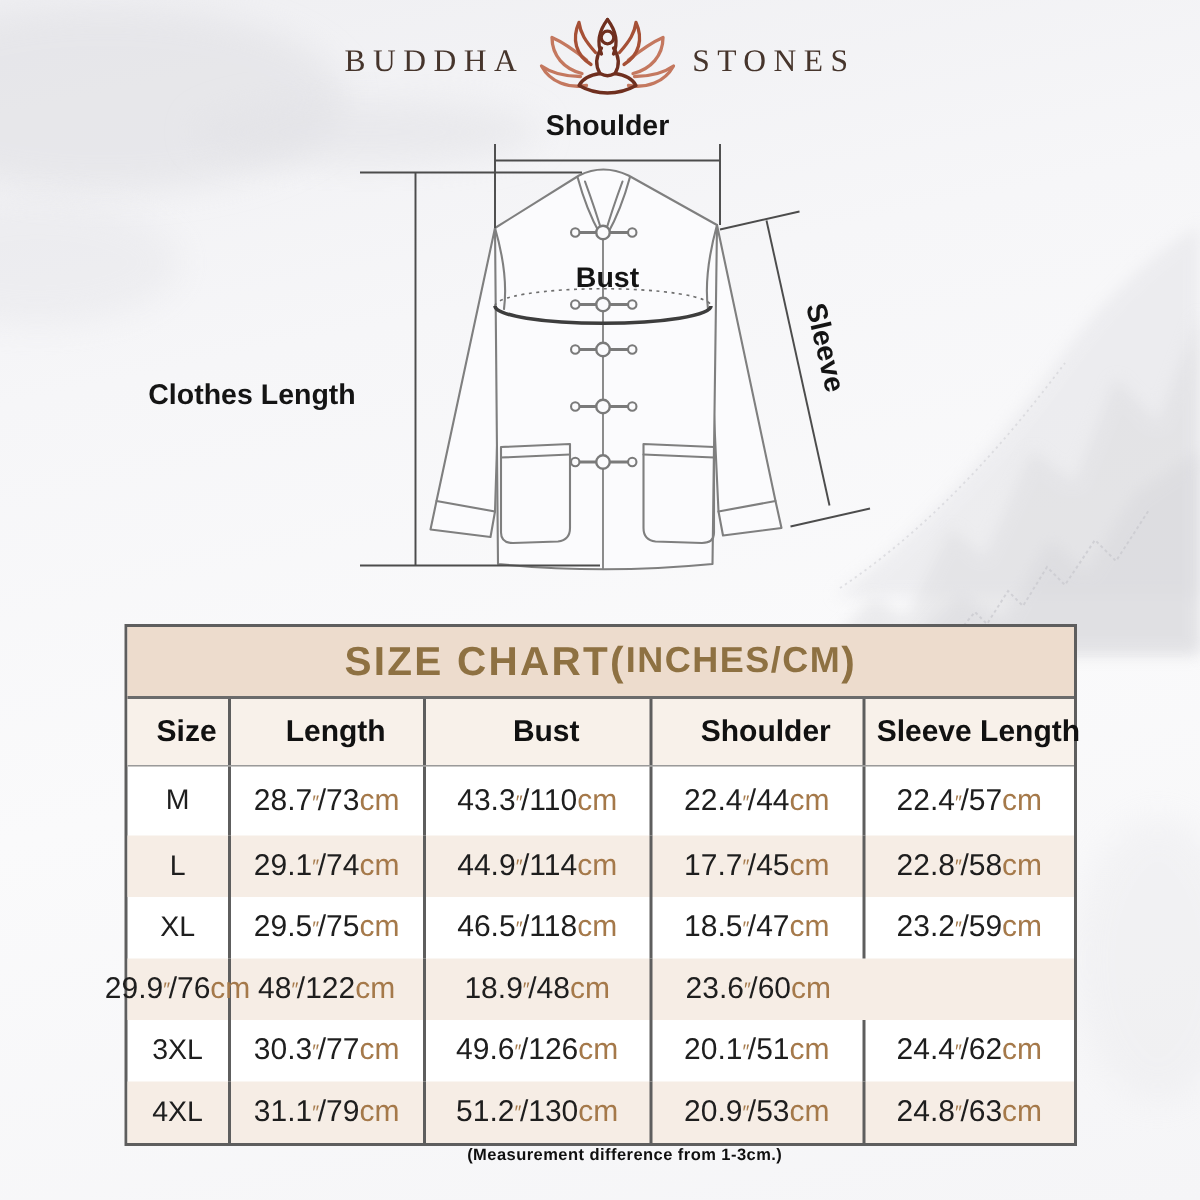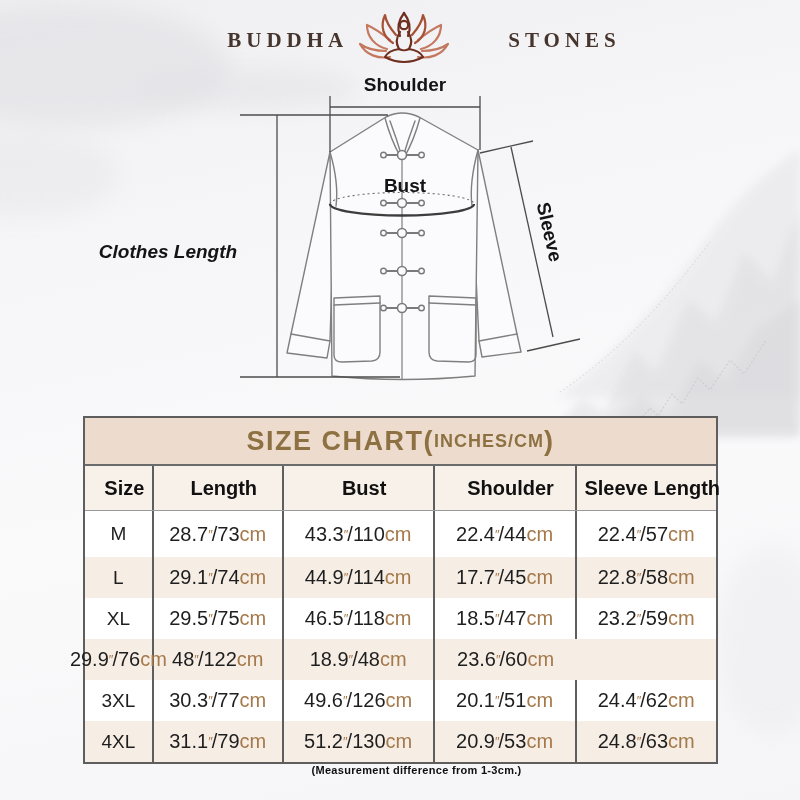--- a/index.html
+++ b/index.html
@@ -9,38 +9,38 @@
     background:linear-gradient(168deg,#efeff2 0%,#f6f6f8 28%,#fafafb 58%,#f5f5f7 100%);
   }
   .stage *{box-sizing:border-box;}
   svg{display:block;}
   .layer{position:absolute;inset:0;pointer-events:none;}
 
   
   .logo{position:absolute;top:8px;left:0;width:100%;height:64px;
         display:flex;justify-content:center;align-items:center;gap:8px;}
   .brand-word{font-family:"Liberation Serif",serif;font-size:21px;letter-spacing:5px;
-              color:#46352c;font-weight:700;margin-left:48px;}
+              color:#46352c;font-weight:400;}
 
   
   .dlabel{position:absolute;transform:translate(-50%,-50%);font-weight:bold;
           font-size:19px;color:#141414;white-space:nowrap;}
   .dlabel.rot{transform:translate(-50%,-50%) rotate(77deg);}
 
   
   .size-chart{
     position:absolute;left:83px;top:416px;width:635px;background:#ffffff;
     border:2px solid #5e5e5e;
   }
   .title-bar{
     height:48px;background:#eddccd;border-bottom:2px solid #6b6b6b;
     display:flex;align-items:center;justify-content:center;color:#8e7142;
   }
   .t-main,.t-close{font-size:27px;font-weight:bold;letter-spacing:1.5px;}
-  .t-sub{font-size:18px;font-weight:bold;letter-spacing:1px;}
+  .t-sub{font-size:24px;font-weight:bold;letter-spacing:1px;}
   .row{display:grid;grid-template-columns:10.9% 20.6% 23.9% 22.5% 22.1%;}
   .cell{display:flex;align-items:center;justify-content:center;
         border-right:2px solid #5e5e5e;min-width:0;white-space:nowrap;}
   .cell.c4{border-right:none;}
   .header-row{height:45px;background:#f8f1ea;border-bottom:1px solid #9a9a9a;}
   .header-row .cell{font-weight:bold;font-size:20px;color:#111;padding-left:12px;}
   .data-row{height:41px;font-size:20px;color:#1e1e1e;}
   .data-row.first{height:46px;}
   .data-row.alt{background:#f6ede5;}
   .size-cell{font-size:19px;}
@@ -175,21 +175,21 @@
       <line x1="240" y1="115" x2="388" y2="115"></line>
       <line x1="240" y1="377" x2="400" y2="377"></line>
       <line x1="511" y1="147" x2="553" y2="337"></line>
       <line x1="480" y1="153" x2="533" y2="141"></line>
       <line x1="527" y1="351" x2="580" y2="339"></line>
     </g>
   </svg>
 
   <div class="dlabel" style="left:405px;top:85px;">Shoulder</div>
   <div class="dlabel" style="left:405px;top:186px;">Bust</div>
-  <div class="dlabel" style="left:168px;top:252px;font-style:italic;">Clothes Length</div>
+  <div class="dlabel" style="left:168px;top:264px;">Clothes Length</div>
   <div class="dlabel rot" style="left:549px;top:232px;">Sleeve</div>
 
   <div class="size-chart">
     <div class="title-bar">
       <span class="t-main">SIZE CHART(</span>
       <span class="t-sub">INCHES/CM</span>
       <span class="t-close">)</span>
     </div>
     <div class="row header-row">
       <div class="cell c0">Size</div>

